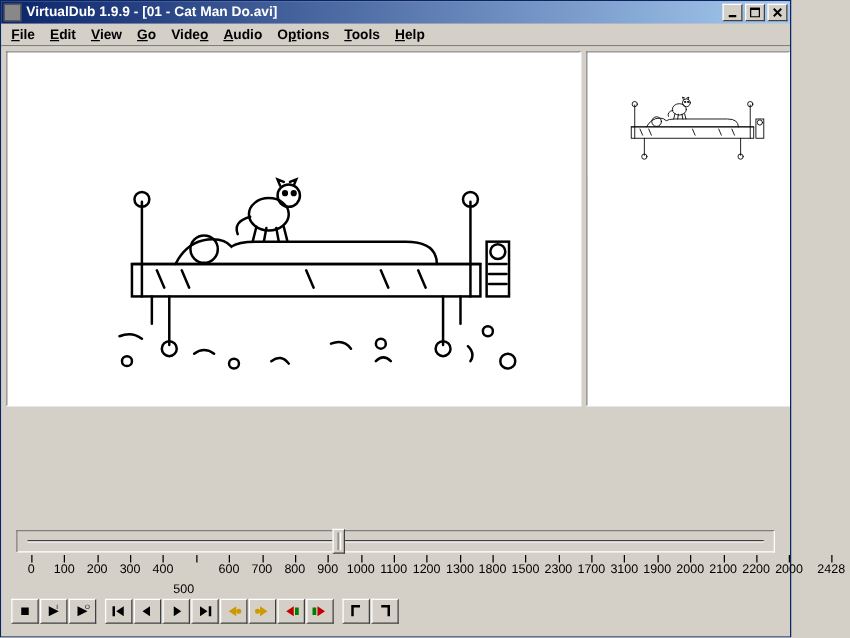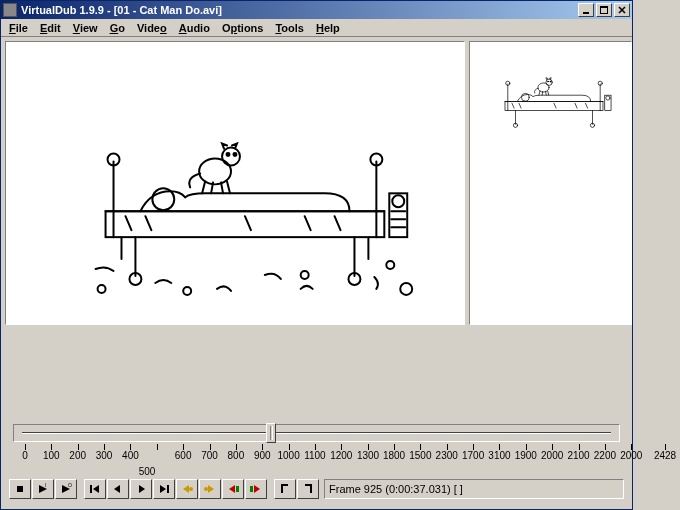--- a/index.html
+++ b/index.html
@@ -282,19 +282,16 @@
     <div class="tbtn">
         <svg>
           <path d="M4 10 L4 2 L10 2" fill="none" stroke="#000" stroke-width="2"></path>
         </svg>
       </div>
     <div class="tbtn">
         <svg>
           <path d="M4 2 L10 2 L10 10" fill="none" stroke="#000" stroke-width="2"></path>
         </svg>
       </div>
-    <div class="status">
-      <span>Frame 925 (0:00:37.031) [ ]</span>
-    </div>
   </div>
 
   <div class="bottom-strip"></div>
 </div>
 
 </body></html>

